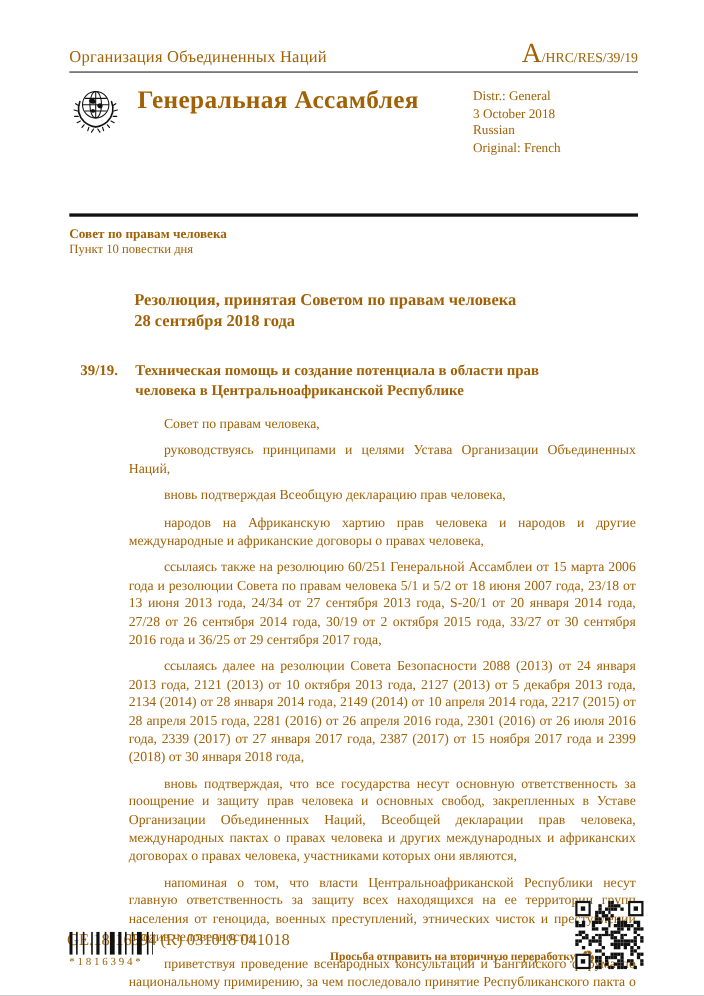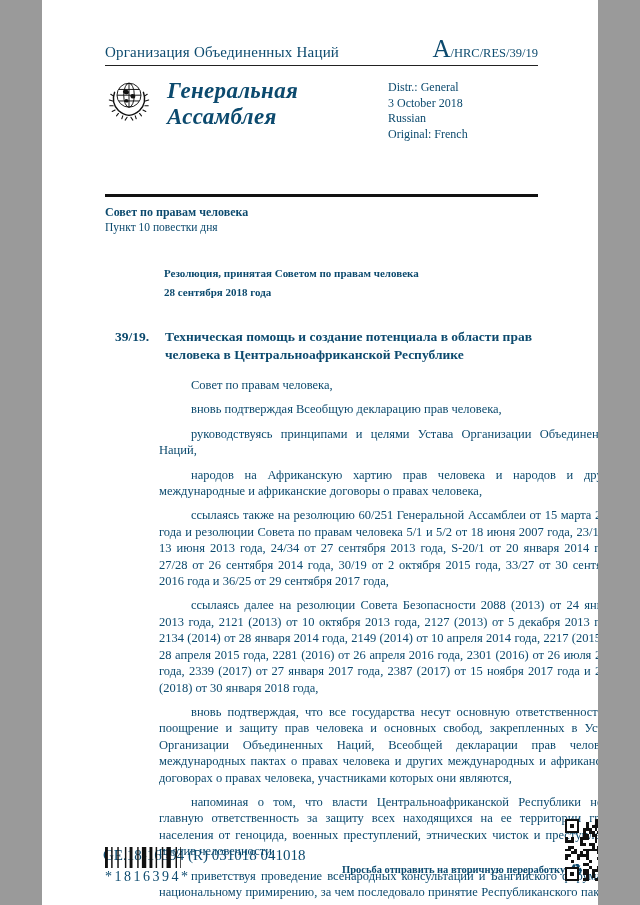--- a/index.html
+++ b/index.html
@@ -1,65 +1,65 @@
 <!DOCTYPE html>
 <html><head>
 <meta charset="utf-8">
 <style>
   html,body{margin:0;padding:0;background:#9a9a9a;}
   .page{
     position:relative;
-    width:556px;height:905px;
+    width:640px;height:905px;
     background:#ffffff;
     font-family:"Liberation Serif","DejaVu Serif",serif;
-    color:#0c4a6e;
+    color:#a16207;
     overflow:hidden;
     margin:0 auto;
   }
   .content{position:absolute;left:63px;right:60px;top:0;}
 
   
   .masthead{position:relative;padding-top:36px;}
   .mast-row{display:flex;justify-content:space-between;align-items:flex-end;}
   .org-name{font-size:15px;letter-spacing:.2px;}
   .doc-symbol{font-size:12.5px;white-space:nowrap;}
   .doc-symbol .big-a{font-size:25px;line-height:1;}
   .thin-rule{border:0;border-top:1.5px solid #222;margin:4px 0 0 0;}
 
   .banner{display:flex;margin-top:8px;}
   .emblem{width:48px;height:48px;flex:0 0 48px;margin-top:2px;}
-  .assembly-title{font-size:23px;font-weight:bold;margin:4px 0 0 14px;letter-spacing:.3px;flex:1;font-style:italic;}
+  .assembly-title{font-size:23px;font-weight:bold;margin:4px 0 0 14px;letter-spacing:.3px;flex:1;}
   .distr-block{width:150px;font-size:12px;line-height:15.5px;margin-top:6px;}
 
   
   .thick-rule{border:0;border-top:3.5px solid #111;margin:0;}
 
   
   .session{margin-top:7px;font-size:11.5px;line-height:14px;}
   .session .council{font-size:12px;font-weight:bold;line-height:16px;}
   .session .bold{font-weight:bold;}
 
   
-  .res-heading{margin:30px 0 0 59px;font-size:11px;font-weight:bold;line-height:18.5px;}
+  .res-heading{margin:30px 0 0 59px;font-size:15px;font-weight:bold;line-height:18.5px;}
 
   
   .sec{display:flex;margin-top:27px;font-size:13.5px;font-weight:bold;line-height:17.5px;font-family:Liberation Serif, serif;}
   .sec .num{width:50px;flex:0 0 50px;margin-left:10px;}
   .sec .title{width:380px;}
 
   
   .body-text{margin:14px 0 0 54px;width:461px;font-size:12.5px;line-height:16.4px;text-align:justify;}
   .para{margin:0 0 8px 0;text-indent:32px;}
   .it{}
 
   
   .footer-ge{position:absolute;left:61px;top:828px;font-size:15px;margin-top:19px;}
   .barcode-wrap{position:absolute;left:63px;top:847px;width:76px;}
   .barcode{display:block;width:76px;height:21px;}
-  .barcode-text{font-size:14px;letter-spacing:2.5px;margin-top:1px;white-space:nowrap;}
+  .barcode-text{font-size:10px;letter-spacing:2.5px;margin-top:1px;white-space:nowrap;}
   .recycle-line{position:absolute;left:300px;top:860px;width:232px;text-align:right;
     font-size:10.5px;font-weight:bold;white-space:nowrap;}
   .recycle-glyph{font-size:17px;font-weight:normal;vertical-align:-3px;margin-left:3px;}
   .qr{position:absolute;left:523px;top:819px;width:62px;height:62px;
     display:grid;grid-template-columns:repeat(21,1fr);grid-template-rows:repeat(21,1fr);}
   .qr .m{background:#111;}
   .qr .finder{position:absolute;width:14px;height:14px;border:2.5px solid #111;box-sizing:border-box;background:#fff;}
   .qr .finder::after{content:"";position:absolute;left:2.5px;top:2.5px;width:4px;height:4px;background:#111;}
   .qr .f-tl{left:0;top:0;} .qr .f-tr{right:0;top:0;} .qr .f-bl{left:0;bottom:0;}
 </style>
@@ -133,22 +133,22 @@
       <div>28 сентября 2018 года</div>
     </div>
 
     <div class="sec">
       <span class="num">39/19.</span>
       <span class="title">Техническая помощь и создание потенциала в области прав человека в Центральноафриканской Республике</span>
     </div>
 
     <div class="body-text">
       <p class="para"><span class="it">Совет по правам человека,</span><span></span></p>
+      <p class="para"><span class="it">руководствуясь</span><span> принципами и целями Устава Организации Объединенных Наций,</span></p>
       <p class="para"><span class="it">вновь подтверждая</span><span> Всеобщую декларацию прав человека,</span></p>
-      <p class="para"><span class="it">руководствуясь</span><span> принципами и целями Устава Организации Объединенных Наций,</span></p>
       <p class="para"><span class="it">народов</span><span> на Африканскую хартию прав человека и народов и другие международные и африканские договоры о правах человека,</span></p>
       <p class="para"><span class="it">ссылаясь также</span><span> на резолюцию 60/251 Генеральной Ассамблеи от 15 марта 2006 года и резолюции Совета по правам человека 5/1 и 5/2 от 18 июня 2007 года, 23/18 от 13 июня 2013 года, 24/34 от 27 сентября 2013 года, S-20/1 от 20 января 2014 года, 27/28 от 26 сентября 2014 года, 30/19 от 2 октября 2015 года, 33/27 от 30 сентября 2016 года и 36/25 от 29 сентября 2017 года,</span></p>
       <p class="para"><span class="it">ссылаясь далее</span><span> на резолюции Совета Безопасности 2088 (2013) от 24 января 2013 года, 2121 (2013) от 10 октября 2013 года, 2127 (2013) от 5 декабря 2013 года, 2134 (2014) от 28 января 2014 года, 2149 (2014) от 10 апреля 2014 года, 2217 (2015) от 28 апреля 2015 года, 2281 (2016) от 26 апреля 2016 года, 2301 (2016) от 26 июля 2016 года, 2339 (2017) от 27 января 2017 года, 2387 (2017) от 15 ноября 2017 года и 2399 (2018) от 30 января 2018 года,</span></p>
       <p class="para"><span class="it">вновь подтверждая</span><span>, что все государства несут основную ответственность за поощрение и защиту прав человека и основных свобод, закрепленных в Уставе Организации Объединенных Наций, Всеобщей декларации прав человека, международных пактах о правах человека и других международных и африканских договорах о правах человека, участниками которых они являются,</span></p>
       <p class="para"><span class="it">напоминая</span><span> о том, что власти Центральноафриканской Республики несут главную ответственность за защиту всех находящихся на ее территории групп населения от геноцида, военных преступлений, этнических чисток и преступлений против человечности,</span></p>
       <p class="para"><span class="it">приветствуя</span><span> проведение всенародных консультаций и Бангийского форума по национальному примирению, за чем последовало принятие Республиканского пакта о мире, национальном примирении и восстановлении и подписание соглашения о</span></p>
     </div>
   </div>
 
   <div class="footer-ge">GE.18-16394  (R)  031018  041018</div>

